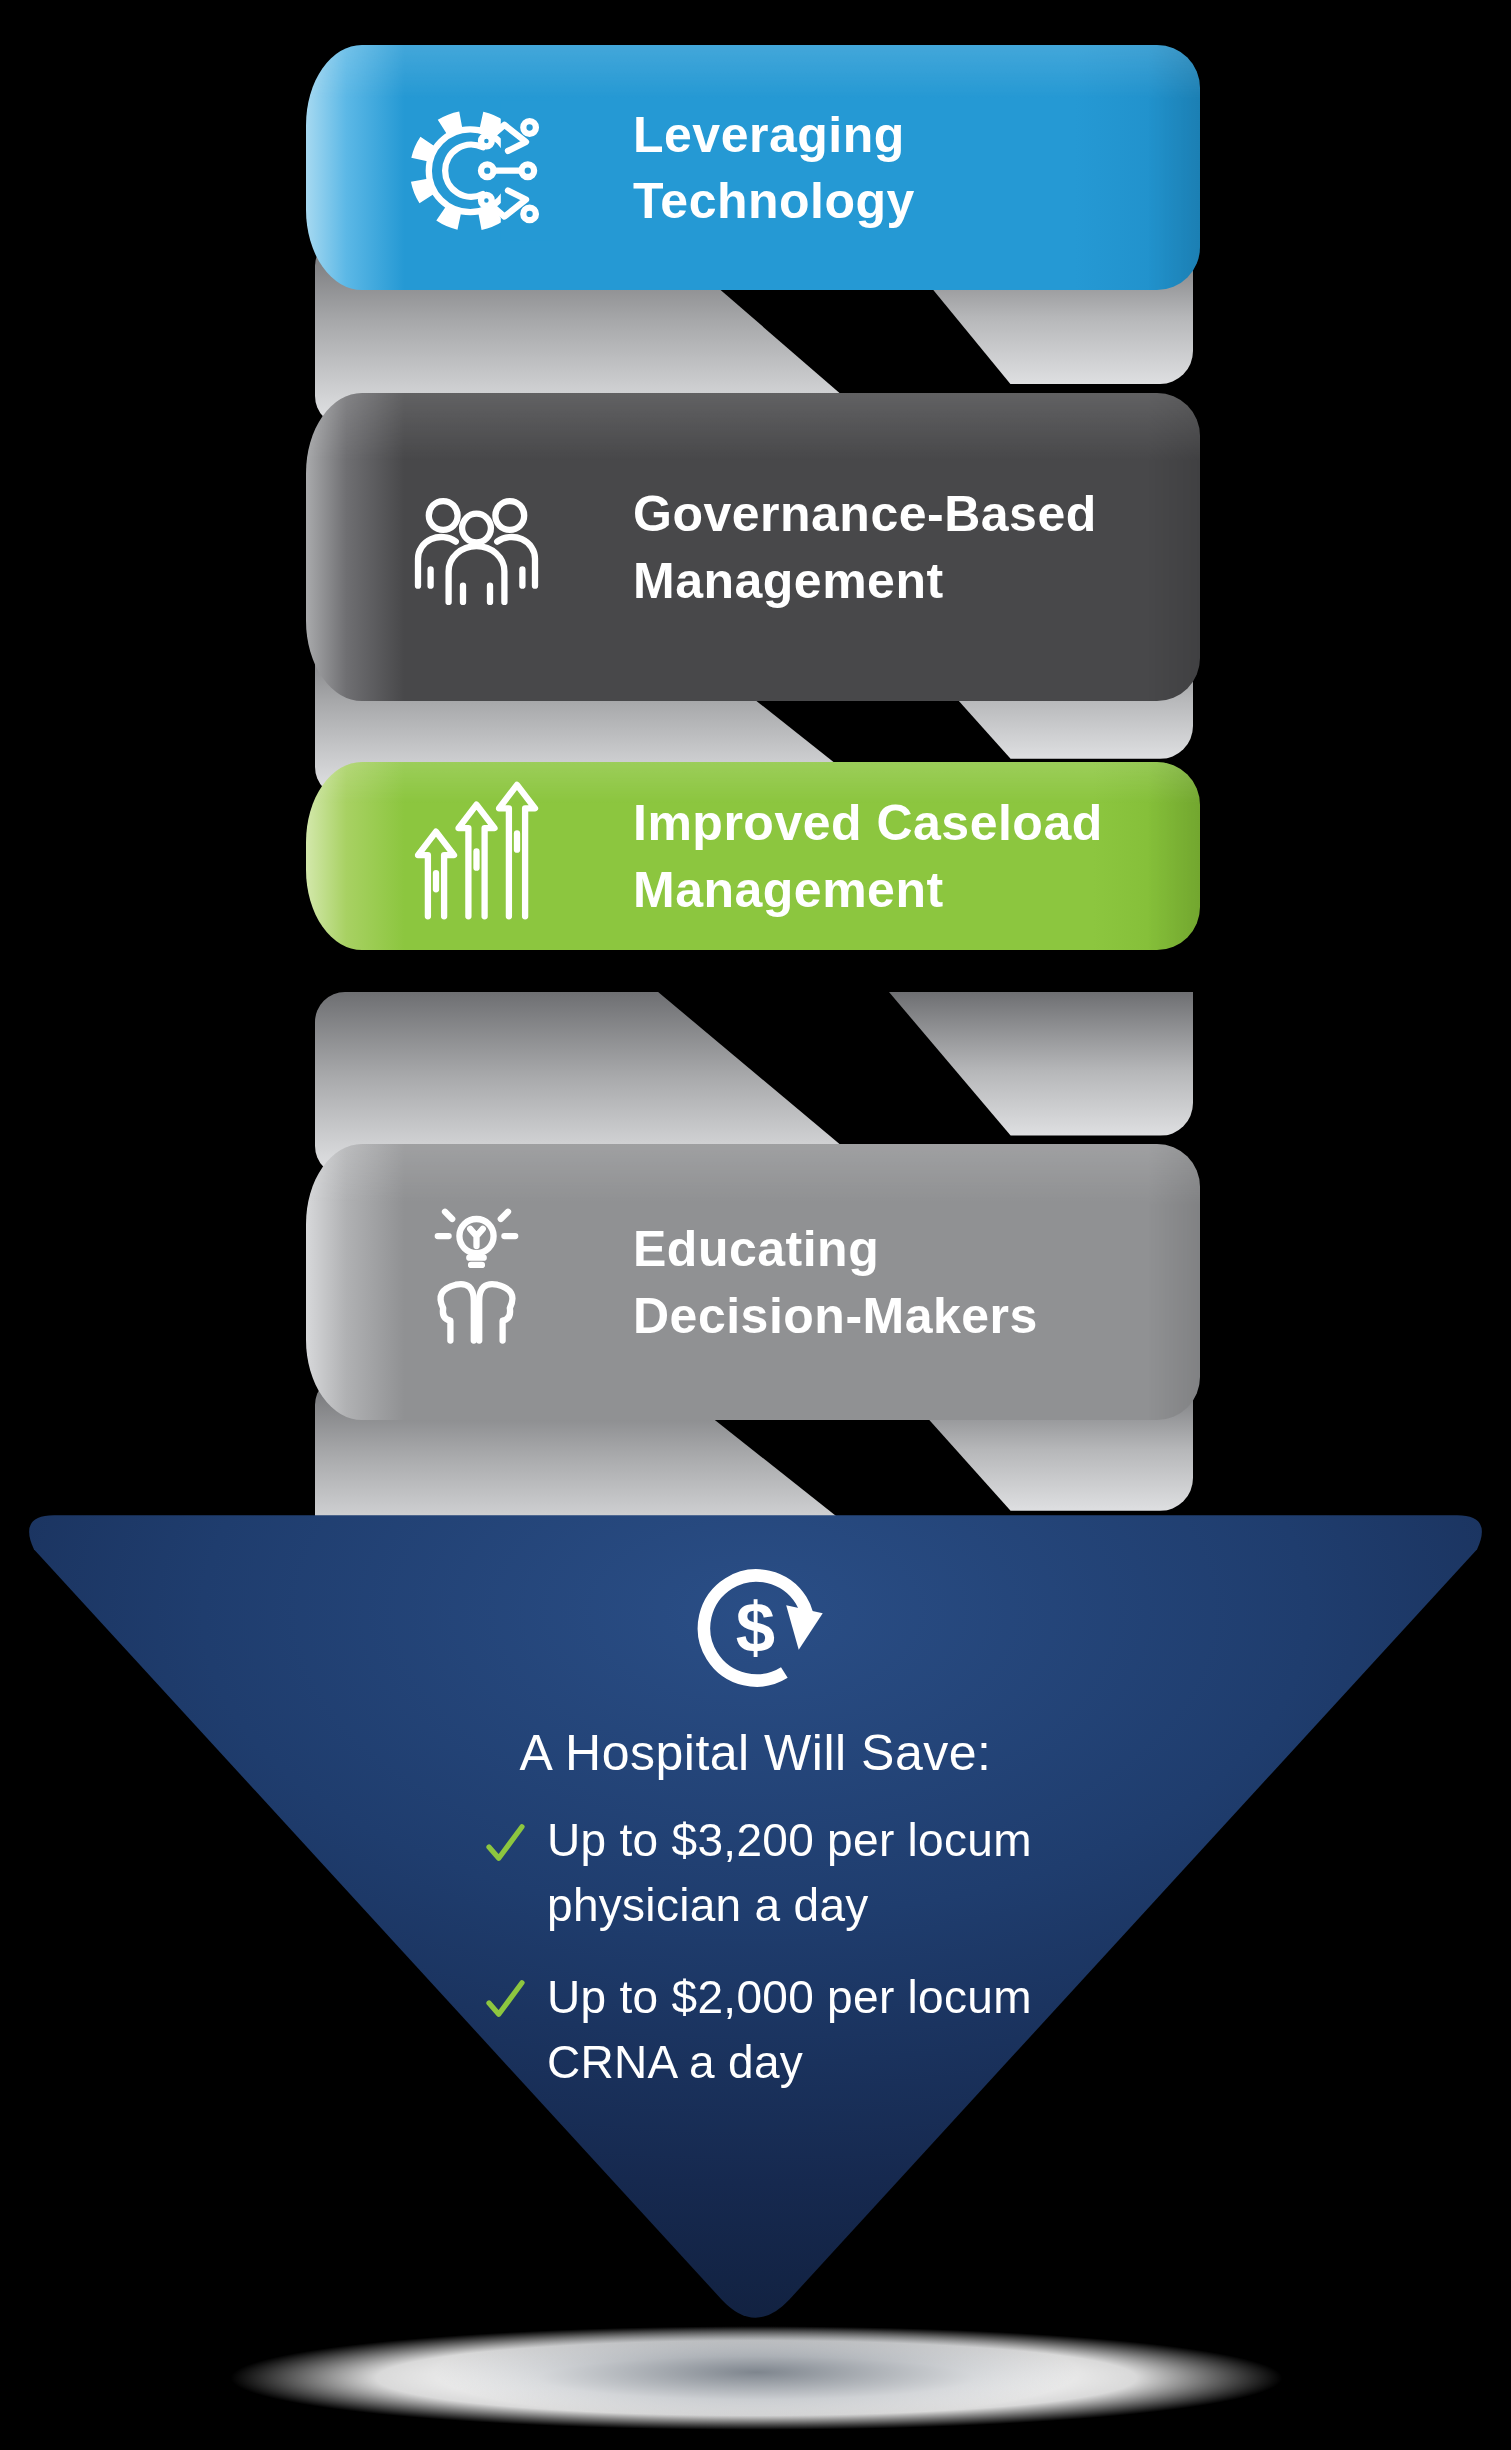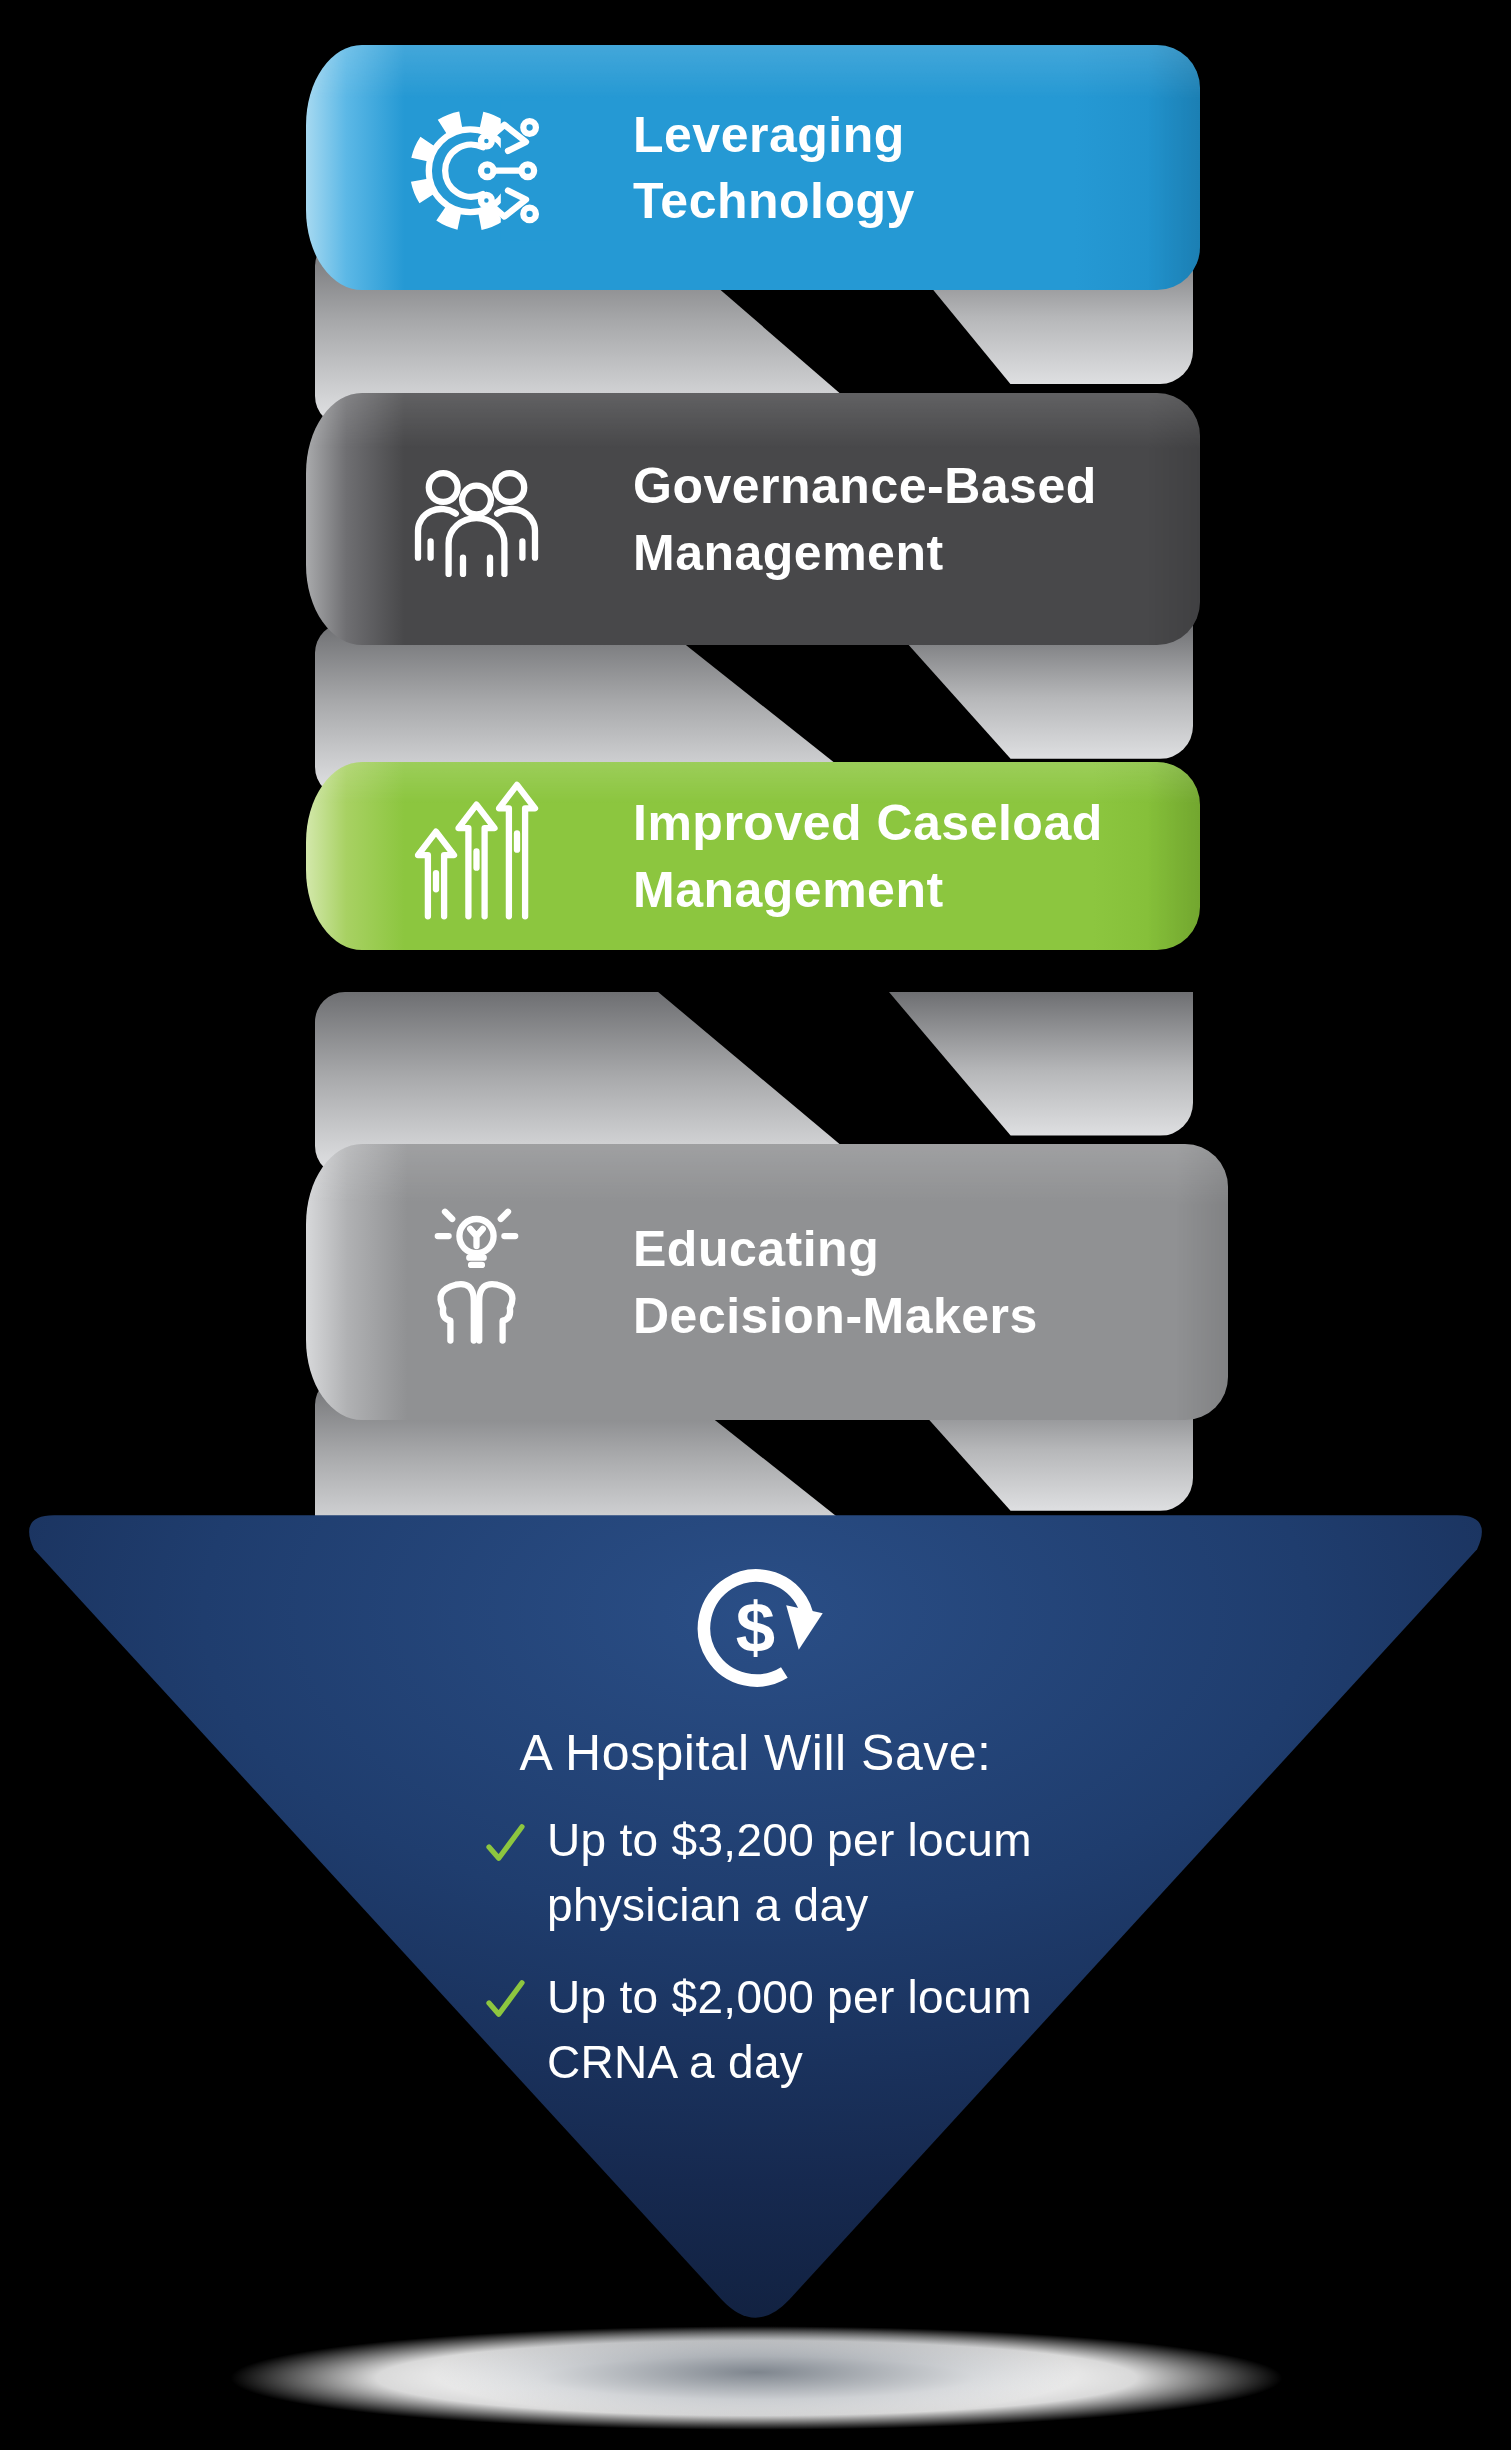--- a/index.html
+++ b/index.html
@@ -7,26 +7,26 @@
          font-family:"Liberation Sans", sans-serif;}
 
   
   .banner{position:absolute;left:306px;width:894px;z-index:2;
           border-radius:56px 43px 43px 56px / 80px 43px 43px 80px;}
   .banner .sheen{position:absolute;inset:0;border-radius:inherit;pointer-events:none;
           background:linear-gradient(180deg,rgba(255,255,255,.14),rgba(255,255,255,0) 22%),
                      linear-gradient(to left,rgba(0,0,0,.10),rgba(0,0,0,0) 52px);}
   .b1{top:13px;height:245px;
       background:linear-gradient(to right,#a6d9f1 0%,#5cb8e6 4.5%,#2599d4 11%,#2599d4 86%,#1f8ec8 100%);margin-top:32px;}
-  .b2{top:393px;height:252px;
+  .b2{top:393px;height:308px;
       background:linear-gradient(to right,#a9aaac 0%,#6f6f72 4.5%,#48484a 11%,#48484a 100%);}
   .b3{top:762px;height:188px;
       background:linear-gradient(to right,#d3e8ab 0%,#a8d163 4.5%,#8cc63f 11%,#8cc63f 88%,#80ba35 100%);}
   .b4{top:1144px;height:276px;
-      background:linear-gradient(to right,#d7d8da 0%,#b0b1b3 4.5%,#909193 11%,#909193 100%);padding-left:28px;}
+      background:linear-gradient(to right,#d7d8da 0%,#b0b1b3 4.5%,#909193 11%,#909193 100%);}
   .banner .icon{position:absolute;left:94px;top:50%;transform:translateY(-50%);
                 width:153px;height:153px;}
   .banner .icon svg{width:100%;height:100%;}
   .banner .title{position:absolute;left:327px;top:50%;transform:translateY(-50%);
                  color:#fff;font-size:50px;font-weight:700;line-height:1.33;letter-spacing:0.5px;}
 
   
   .fold{position:absolute;left:306px;width:894px;z-index:1;}
   .f1{top:236px;height:190px;}
   .f2{top:623px;height:174px;}

